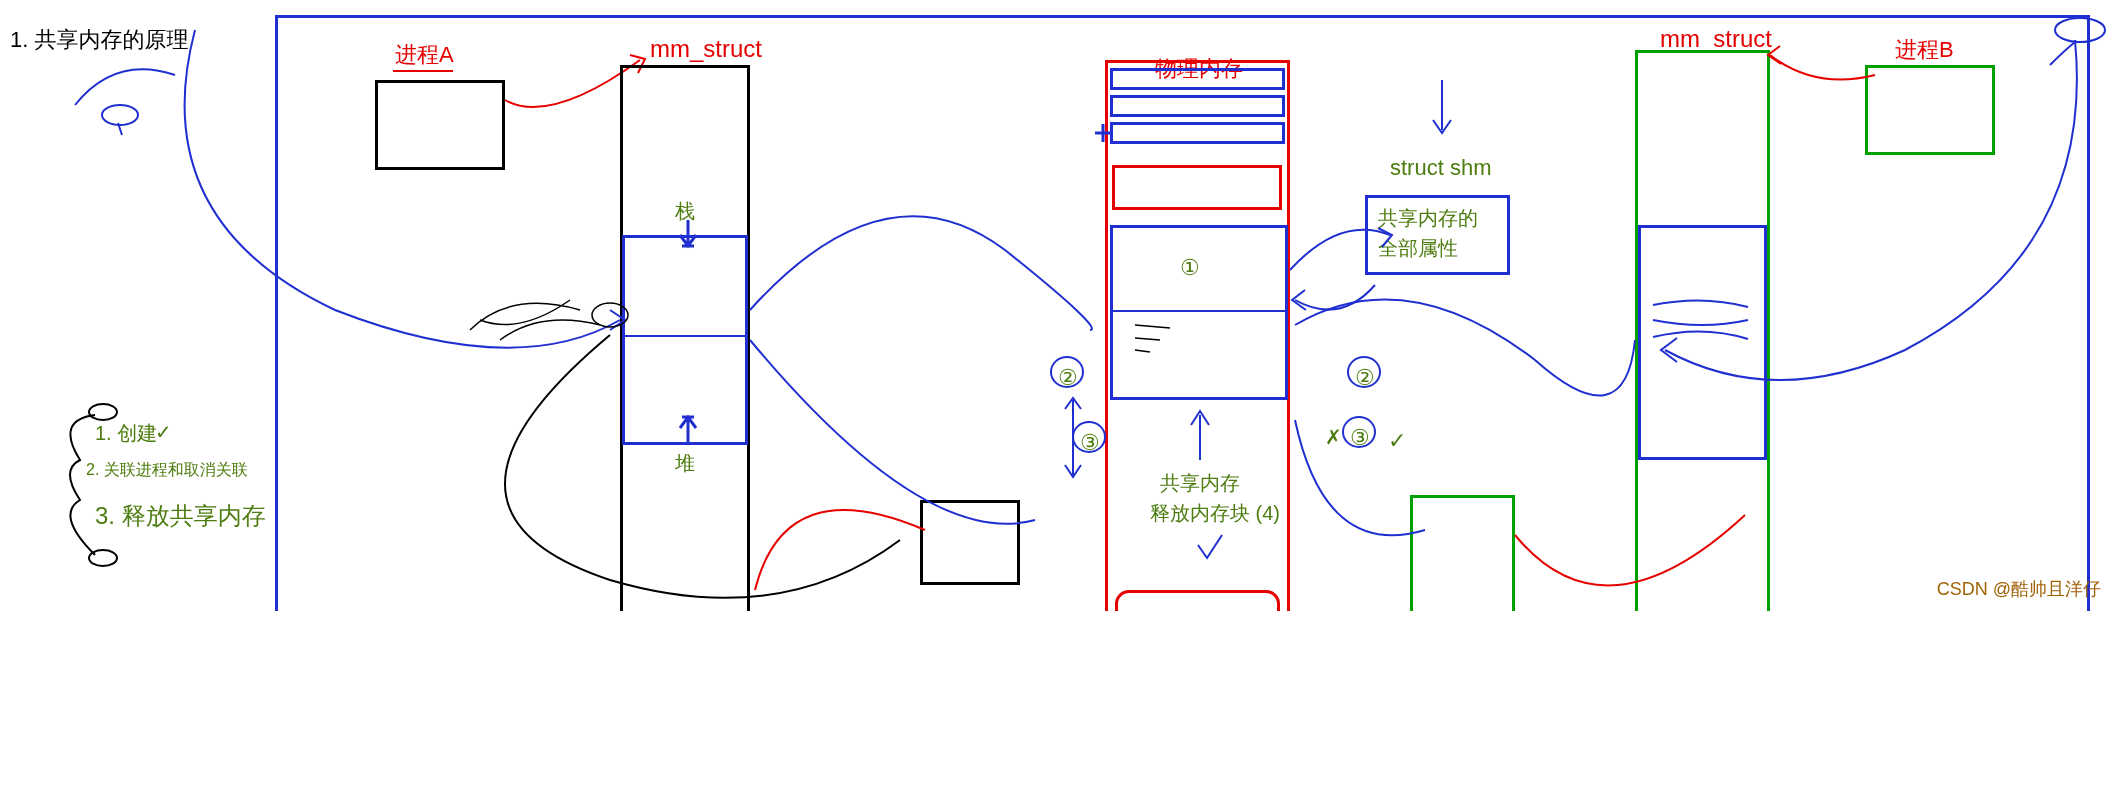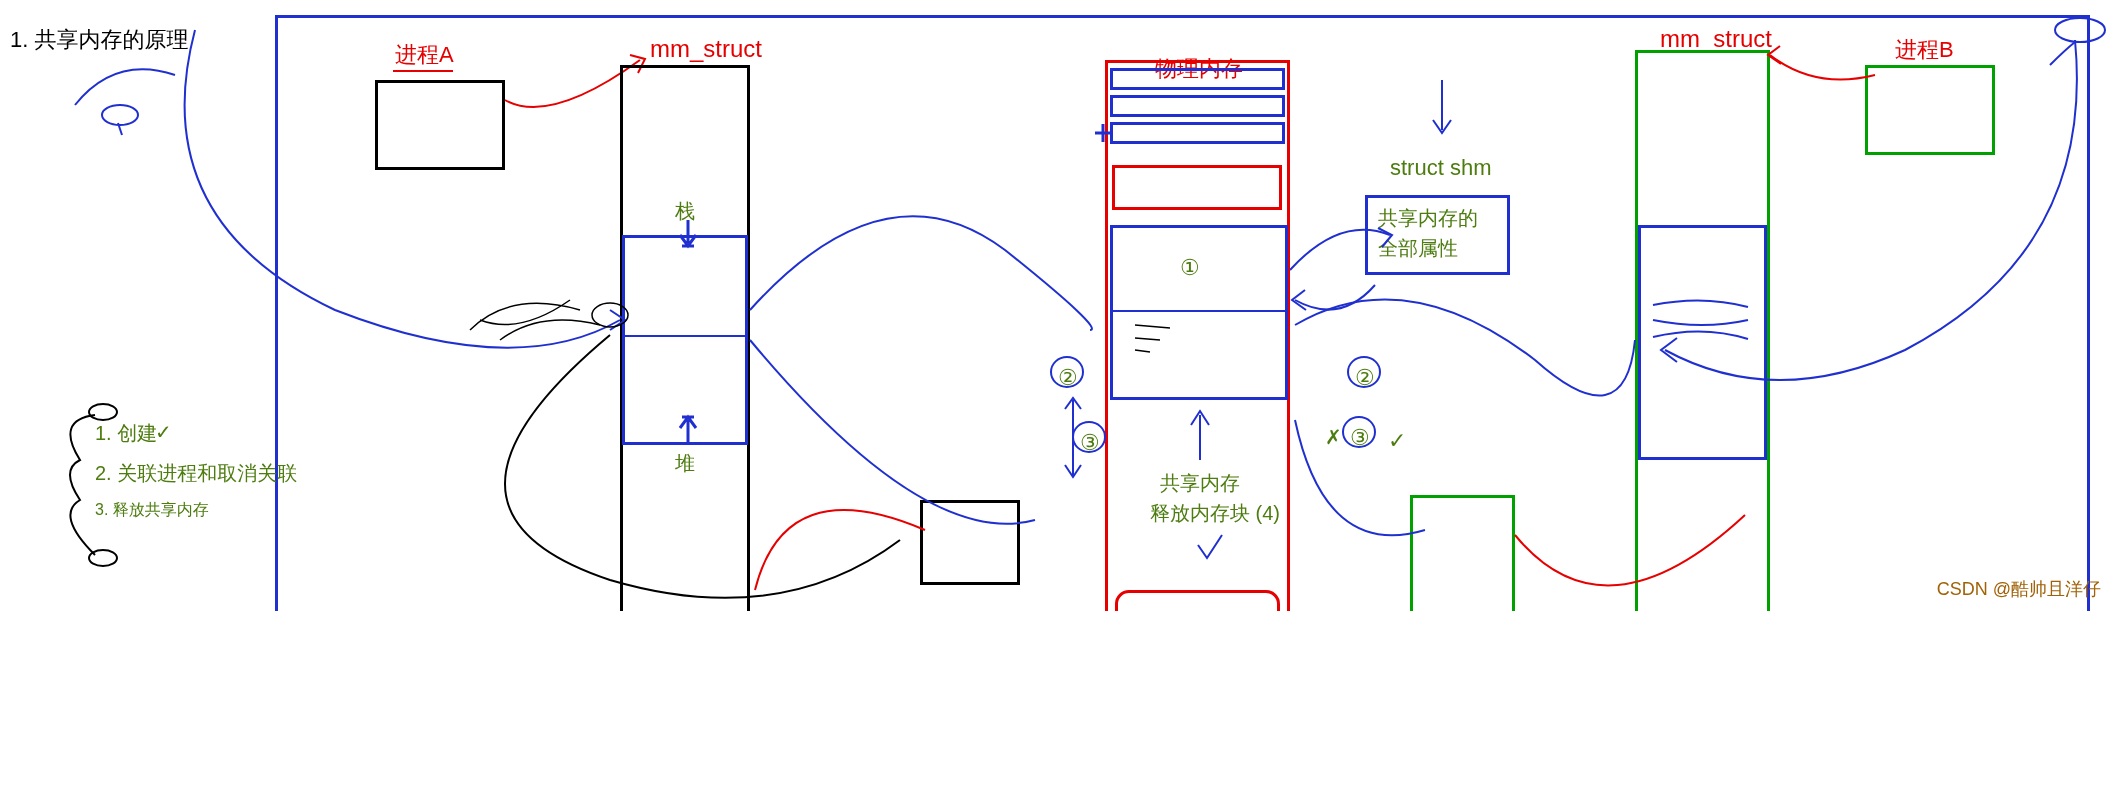--- a/index.html
+++ b/index.html
@@ -36,22 +36,22 @@
     <path d="M10 55 Q25 40 35 32" stroke="#2030d0" stroke-width="2" fill="none"></path>
   </svg>
 
   <svg style="left:35px;top:400px;width:80px;height:180px">
     <path d="M60 15 Q20 20 45 60 Q25 70 45 100 Q20 115 60 155" stroke="#000" stroke-width="2" fill="none"></path>
     <ellipse cx="68" cy="12" rx="14" ry="8" stroke="#000" stroke-width="2" fill="none"></ellipse>
     <ellipse cx="68" cy="158" rx="14" ry="8" stroke="#000" stroke-width="2" fill="none"></ellipse>
   </svg>
   <div class="txt blue" style="left:95px;top:420px;font-size:20px;">1. 创建</div>
   <div class="txt blue" style="left:155px;top:420px;font-size:20px;">✓</div>
-  <div class="txt blue" style="left:95px;top:460px;font-size:20px;">2. 关联进程和取消关联</div>
-  <div class="txt blue" style="left:95px;top:500px;font-size:16px;">3. 释放共享内存</div>
+  <div class="txt blue" style="left:86px;top:460px;font-size:16px;">2. 关联进程和取消关联</div>
+  <div class="txt blue" style="left:95px;top:500px;font-size:24px;">3. 释放共享内存</div>
 
   <div class="txt red" style="left:395px;top:40px;font-size:22px;">进程A</div>
   <div class="redbox" style="left:393px;top:70px;width:60px;height:0;border-width:1.5px;"></div>
   <div class="blackbox" style="left:375px;top:80px;width:130px;height:90px;"></div>
 
   <div class="txt red" style="left:650px;top:35px;font-size:24px;">mm_struct</div>
 
   <svg style="left:490px;top:45px;width:170px;height:80px">
     <path d="M15 55 Q60 80 150 15" stroke="#e60000" stroke-width="2" fill="none"></path>
     <path d="M140 10 L155 14 L148 28" stroke="#e60000" stroke-width="2" fill="none"></path>

